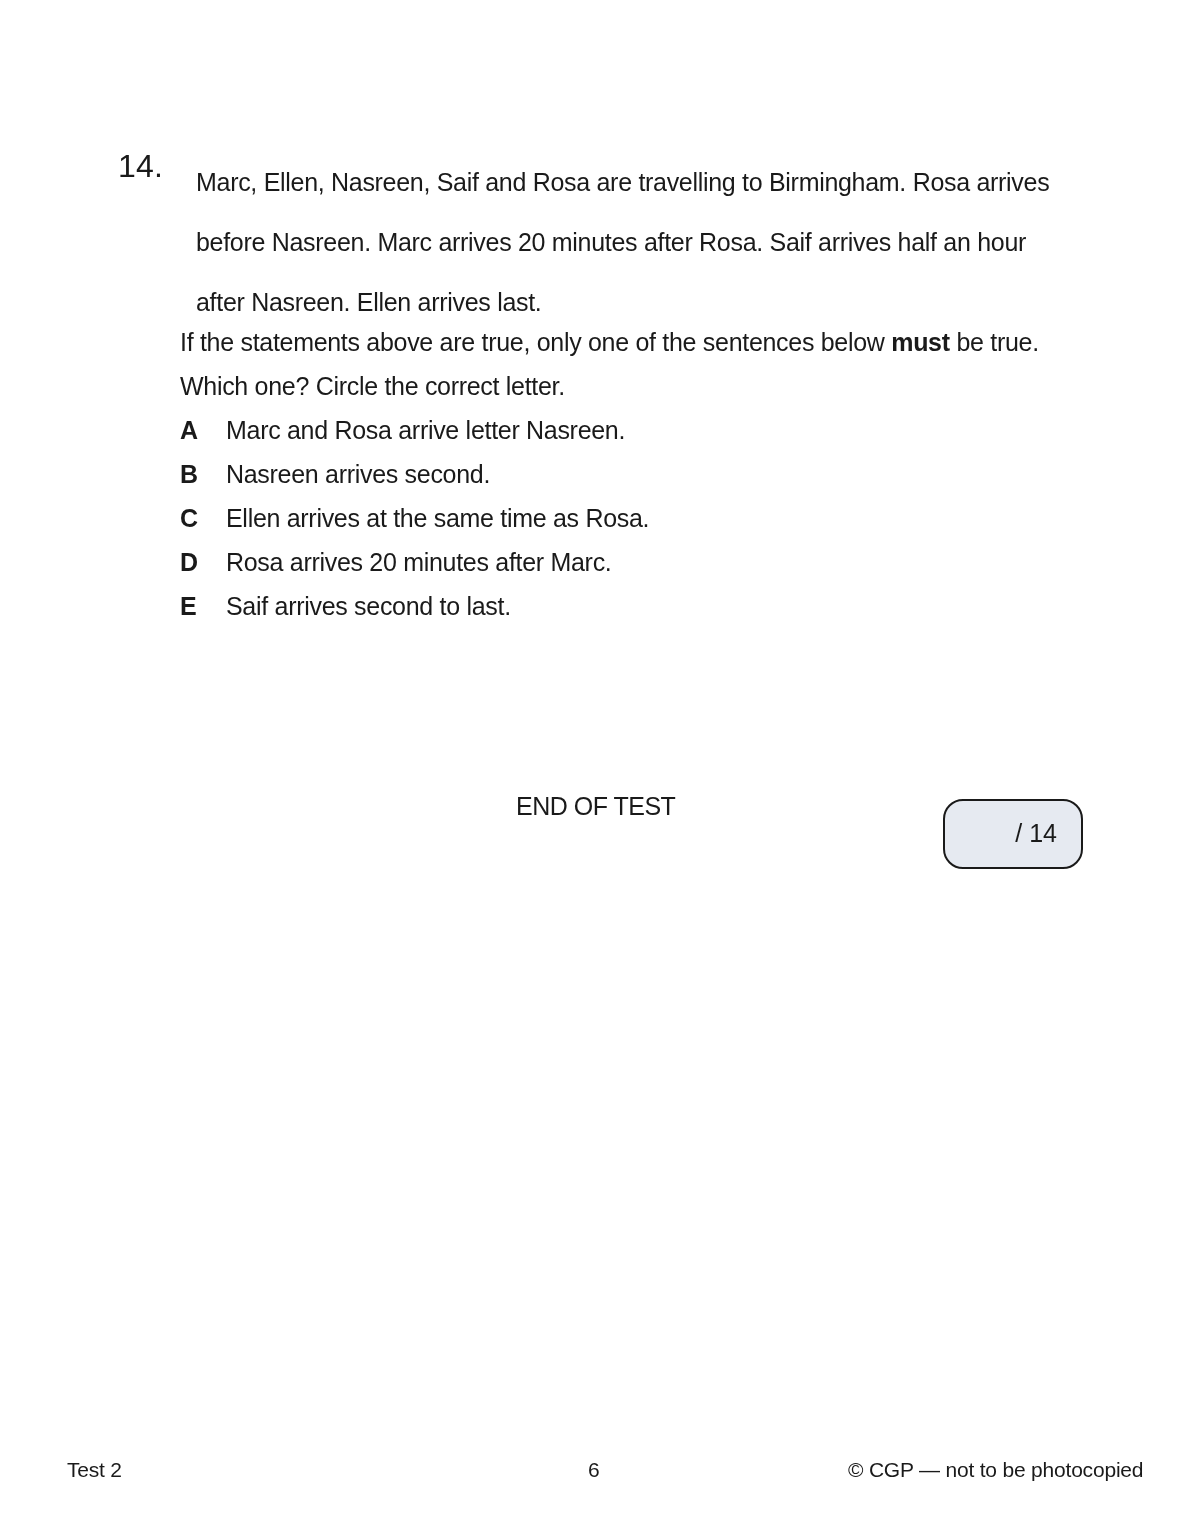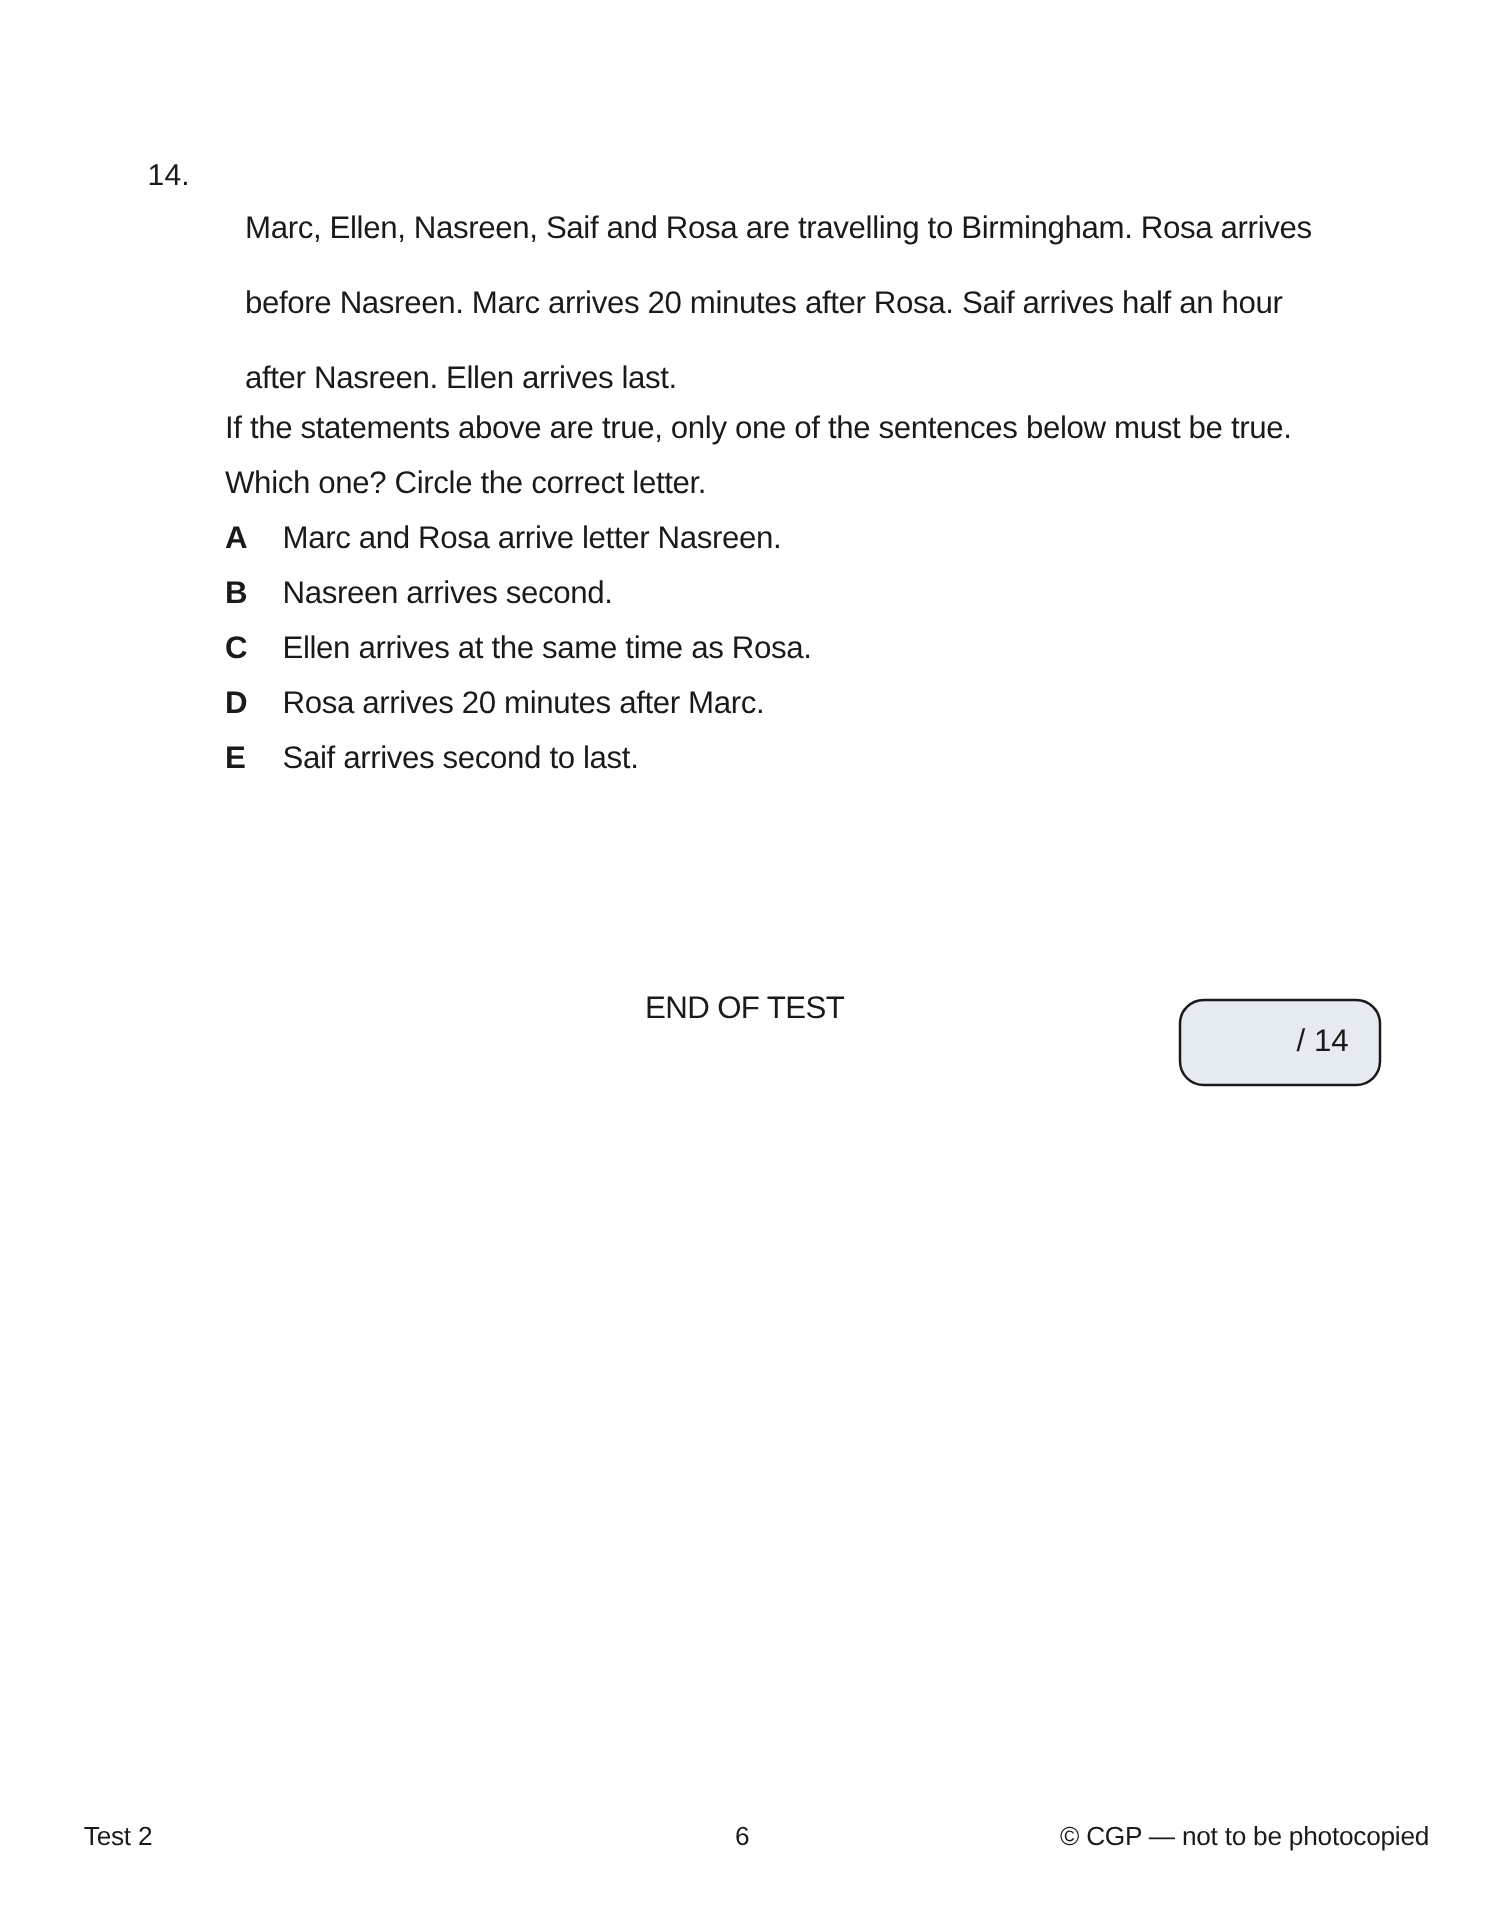--- a/index.html
+++ b/index.html
@@ -2,47 +2,47 @@
 <html><head>
   <meta charset="utf-8">
   <style>
     html, body { margin: 0; padding: 0; background: #ffffff; }
     body {
       width: 1200px; height: 1531px; position: relative; overflow: hidden;
       font-family: "Liberation Sans", sans-serif; color: #1a1a1a;
     }
     .page { position: absolute; inset: 0; }
     .qnum {
-      position: absolute; left: 118px; top: 127px;
-      font-size: 24px; letter-spacing: 0.2px;
+      position: absolute; left: 118px; top: 148px;
+      font-size: 32px; letter-spacing: 0.2px;
     }
     .stem {
       position: absolute; left: 180px; top: 144px; width: 905px;
       font-size: 25px; line-height: 44px; letter-spacing: -0.3px;
     }
     .stem p { margin: 16px; }
     .instr {
       position: absolute; left: 180px; top: 320px; width: 910px;
       font-size: 25px; line-height: 44px; letter-spacing: -0.3px;
     }
     .instr p { margin: 0; }
-    .instr b { font-weight: normal; }
+    .instr b { font-weight: bold; }
     .options {
       position: absolute; left: 180px; top: 408px; width: 900px;
       font-size: 25px; letter-spacing: -0.3px;
     }
     .opt { display: flex; height: 44px; line-height: 44px; }
     .opt .letter { width: 46px; font-weight: bold; }
     .end {
       position: absolute; left: 516px; top: 792px;
       font-size: 25px; font-weight: normal; letter-spacing: -0.5px;
     }
     .score {
       position: absolute; left: 943px; top: 799px;
-      width: 162px; height: 70px;
+      width: 140px; height: 70px;
       border: 2.5px solid #1a1a1a; border-radius: 20px;
       background: #e6eaf1;
       box-sizing: border-box;
     }
     .score span {
       position: absolute; right: 24px; top: 18px;
       font-size: 25px;
     }
     .footer {
       position: absolute; top: 1458px; left: 0; width: 1200px;

